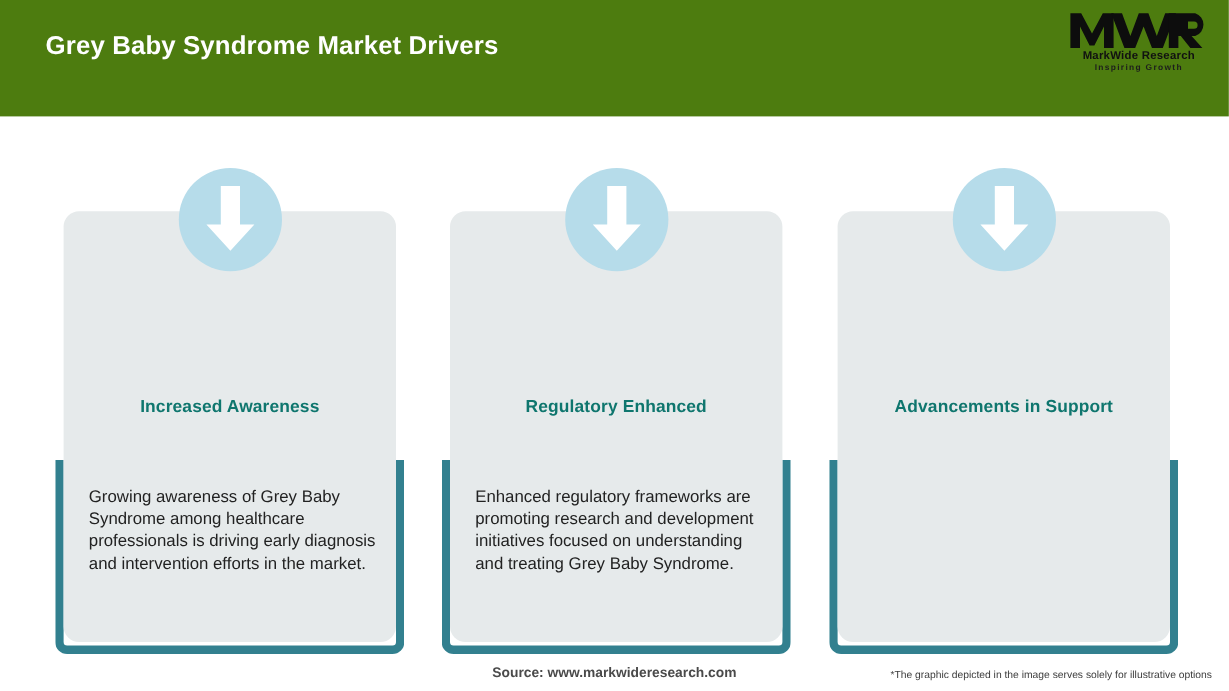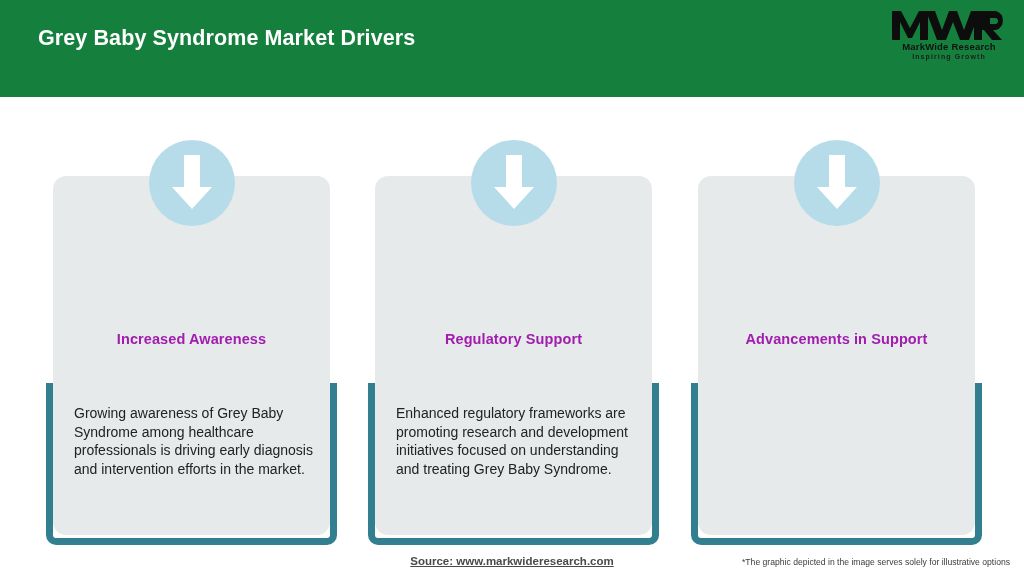--- a/index.html
+++ b/index.html
@@ -14,21 +14,21 @@
     overflow: hidden;
     position: relative;
   }
 
   
   .header {
     position: absolute;
     left: 0; top: 0;
     width: 1024px;
     height: 97px;
-    background: #15803d;
+    background: #4d7c0f;
   }
   .header-title {
     position: absolute;
     left: 38px;
     top: 26px;
     font-size: 21.5px;
     font-weight: bold;
     color: #ffffff;
     letter-spacing: 0.1px;
     white-space: nowrap;
@@ -133,21 +133,21 @@
   }
 
   .card-title {
     position: absolute;
     left: 12px;
     right: 12px;
     top: 155px;
     text-align: center;
     font-size: 14.5px;
     font-weight: bold;
-    color: #a21caf;
+    color: #0f766e;
     letter-spacing: 0.1px;
   }
 
   .card-body {
     position: absolute;
     left: 21px;
     right: 15px;
     top: 228px;
     font-size: 14px;
     line-height: 18.6px;
@@ -158,21 +158,20 @@
   
   .footer-source {
     position: absolute;
     left: 0;
     top: 555px;
     width: 1024px;
     text-align: center;
     font-size: 11.5px;
     font-weight: bold;
     color: #4a4a4a;
-    text-decoration: underline;
   }
   .footer-disclaimer {
     position: absolute;
     right: 14px;
     top: 557px;
     font-size: 8.6px;
     color: #3b3b3b;
     white-space: nowrap;
   }
 </style>
@@ -209,21 +208,21 @@
     <div class="icon-circle">
       <svg viewBox="0 0 46 56">
         <polygon points="15,0 31,0 31,32 43,32 23,54 3,32 15,32" fill="#ffffff"></polygon>
       </svg>
     </div>
   </div>
 
   <div class="card-wrap c1">
     <div class="frame"></div>
     <div class="card">
-      <div class="card-title">Regulatory Support</div>
+      <div class="card-title">Regulatory Enhanced</div>
       <div class="card-body">Enhanced regulatory frameworks are promoting research and development initiatives focused on understanding and treating Grey Baby Syndrome.</div>
     </div>
     <div class="icon-circle">
       <svg viewBox="0 0 46 56">
         <polygon points="15,0 31,0 31,32 43,32 23,54 3,32 15,32" fill="#ffffff"></polygon>
       </svg>
     </div>
   </div>
 
   <div class="card-wrap c2">

